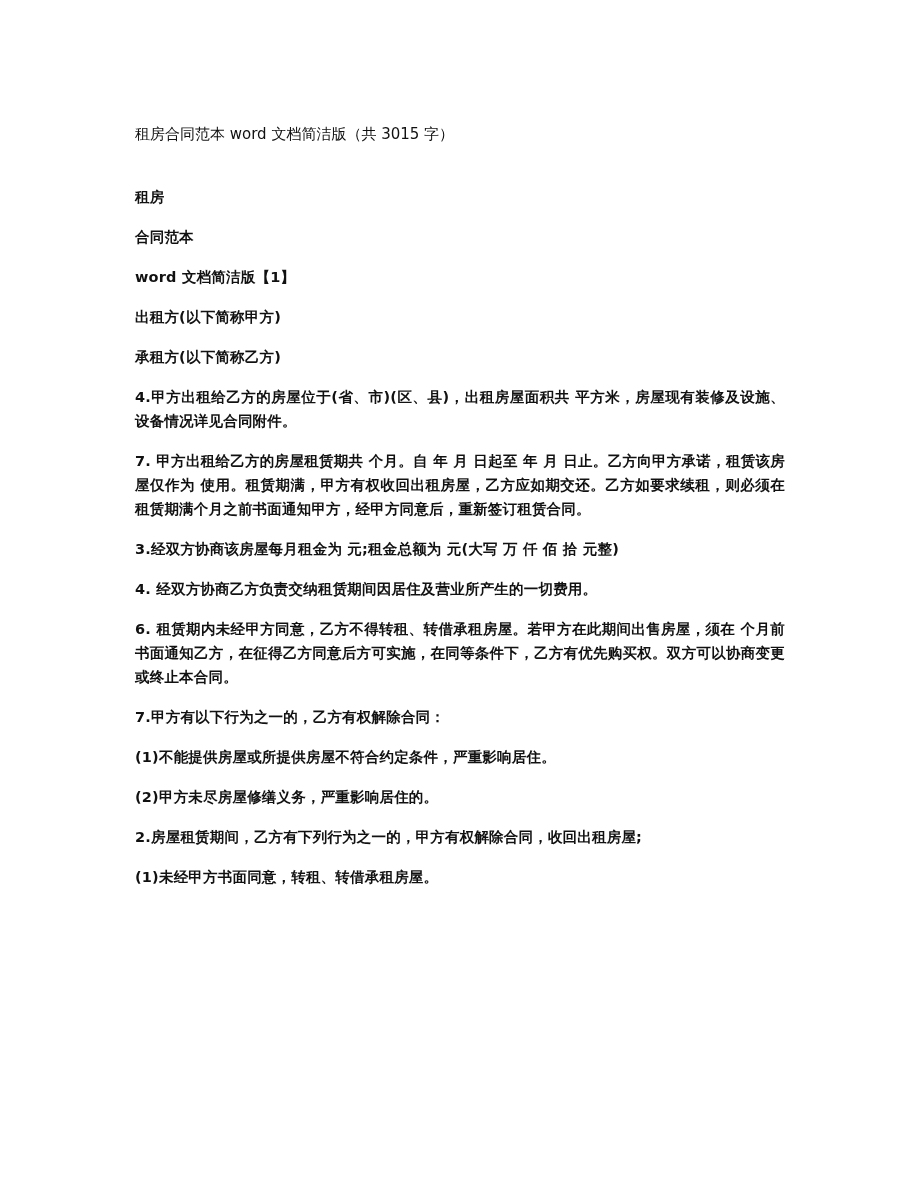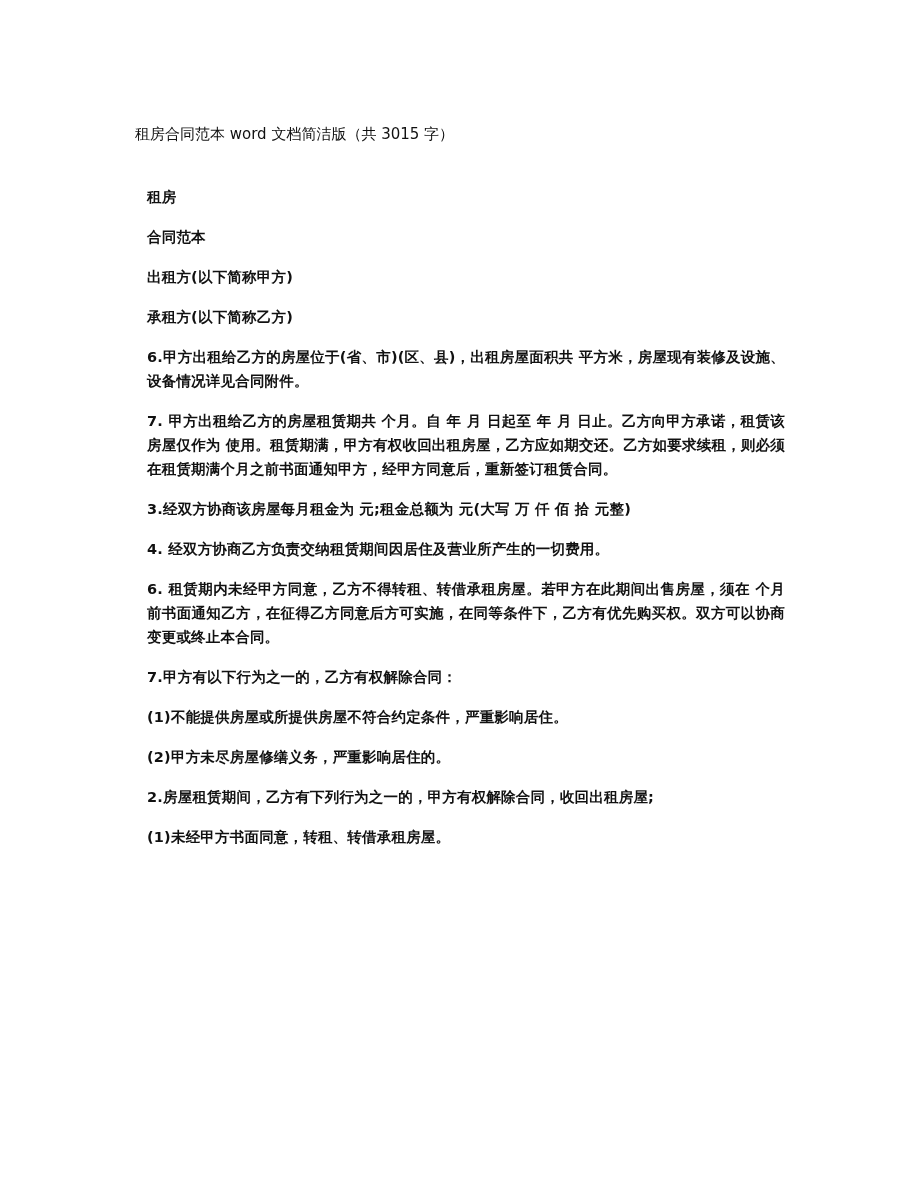--- a/index.html
+++ b/index.html
@@ -30,41 +30,42 @@
       white-space: nowrap;
       font-weight: 500;
     }
     .body {
       position: absolute;
       top: 185px;
       left: 0;
       width: 650px;
     }
     .p {
-      margin: 0 0 16px 12px;
+      margin: 0 0 16px 0;
       font-size: 14.5px;
       line-height: 24px;
       font-weight: bold;
       letter-spacing: 0.2px;
       word-break: break-all;
       text-align: justify;
     }
   </style>
 </head>
 <body>
 
 <div class="page">
   <div class="title">租房合同范本 word 文档简洁版（共 3015 字）</div>
 
   <div class="body">
     <p class="p">租房</p>
     <p class="p">合同范本</p>
+    <p class="p">word 文档简洁版【1】</p>
     <p class="p">出租方(以下简称甲方)</p>
     <p class="p">承租方(以下简称乙方)</p>
-    <p class="p">6.甲方出租给乙方的房屋位于(省、市)(区、县)，出租房屋面积共 平方米，房屋现有装修及设施、设备情况详见合同附件。</p>
+    <p class="p">4.甲方出租给乙方的房屋位于(省、市)(区、县)，出租房屋面积共 平方米，房屋现有装修及设施、设备情况详见合同附件。</p>
     <p class="p">7. 甲方出租给乙方的房屋租赁期共 个月。自 年 月 日起至 年 月 日止。乙方向甲方承诺，租赁该房屋仅作为 使用。租赁期满，甲方有权收回出租房屋，乙方应如期交还。乙方如要求续租，则必须在租赁期满个月之前书面通知甲方，经甲方同意后，重新签订租赁合同。</p>
     <p class="p">3.经双方协商该房屋每月租金为 元;租金总额为 元(大写 万 仟 佰 拾 元整)</p>
     <p class="p">4. 经双方协商乙方负责交纳租赁期间因居住及营业所产生的一切费用。</p>
     <p class="p">6. 租赁期内未经甲方同意，乙方不得转租、转借承租房屋。若甲方在此期间出售房屋，须在 个月前书面通知乙方，在征得乙方同意后方可实施，在同等条件下，乙方有优先购买权。双方可以协商变更或终止本合同。</p>
     <p class="p">7.甲方有以下行为之一的，乙方有权解除合同：</p>
     <p class="p">(1)不能提供房屋或所提供房屋不符合约定条件，严重影响居住。</p>
     <p class="p">(2)甲方未尽房屋修缮义务，严重影响居住的。</p>
     <p class="p">2.房屋租赁期间，乙方有下列行为之一的，甲方有权解除合同，收回出租房屋;</p>
     <p class="p">(1)未经甲方书面同意，转租、转借承租房屋。</p>
   </div>

